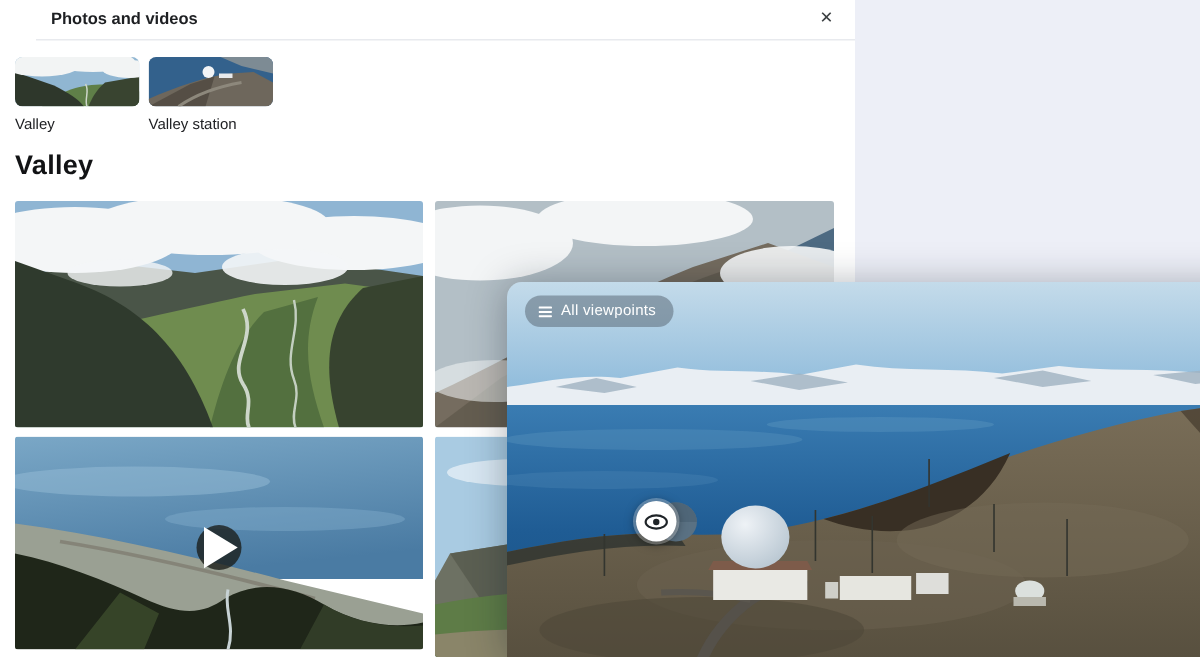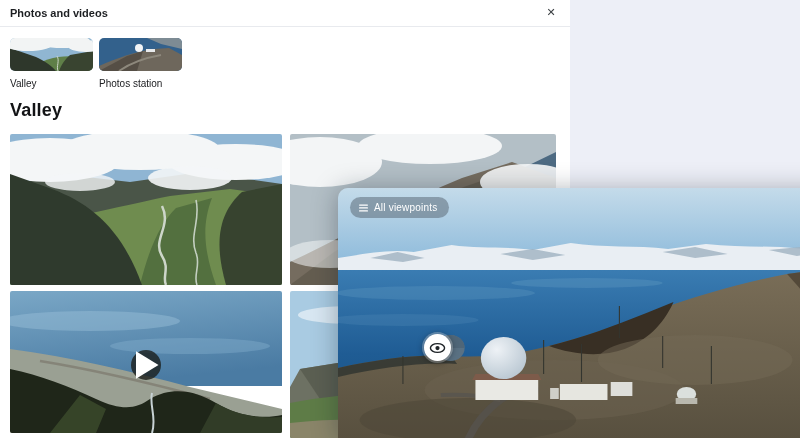--- a/index.html
+++ b/index.html
@@ -1,20 +1,20 @@
 <!DOCTYPE html>
 <html><head>
 <meta charset="utf-8">
 <style>
   * { margin:0; padding:0; box-sizing:border-box; }
   html,body { width:800px; height:438px; overflow:hidden;
     font-family:"Liberation Sans", sans-serif; background:#edeff7; position:relative; }
 
   
-  .panel { position:absolute; left:0; top:0; width:570px; height:438px; background:#ffffff; }
+  .panel { position:absolute; left:0; top:0; width:570px; height:438px; background:#ffffff;padding-left:24px; }
   .panel-header { position:relative; height:27px; border-bottom:1px solid #e8eaee; }
   .panel-title { position:absolute; left:10px; top:7px; font-size:11px; font-weight:700; color:#1d1f22; }
   .close-btn { position:absolute; right:10px; top:3px; width:18px; height:18px; border:none;
     background:transparent; font-size:11px; line-height:18px; color:#3c4043; cursor:pointer; }
 
   .thumbs { position:absolute; left:10px; top:38px; display:flex; gap:6px; }
   .thumb { width:83px; cursor:pointer; }
   .thumb-img { width:83px; height:33px; border-radius:5px; overflow:hidden; }
   .thumb-img svg { display:block; width:100%; height:100%; }
   .thumb-label { margin-top:7px; font-size:10px; color:#202124; }
@@ -81,21 +81,21 @@
         <svg viewBox="0 0 83 33" preserveAspectRatio="none">
           <rect width="83" height="33" fill="#33618c"></rect>
           <path d="M48,0 L83,0 L83,11 L62,6 Z" fill="#7d8b94"></path>
           <path d="M0,33 L0,28 C18,20 38,13 55,11 L70,10 L83,17 L83,33 Z" fill="#6e675c"></path>
           <path d="M0,33 L28,18 L44,13 L38,33 Z" fill="#4a453c" opacity="0.7"></path>
           <path d="M20,33 C30,26 45,20 62,17" stroke="#8d887c" stroke-width="2" fill="none"></path>
           <circle cx="40" cy="10" r="4" fill="#f2f4f6"></circle>
           <rect x="47" y="11" width="9" height="3" fill="#e8eaec"></rect>
         </svg>
       </div>
-      <div class="thumb-label">Photos station</div>
+      <div class="thumb-label">Valley station</div>
     </div>
 
 
   </div>
 
   <div class="section-heading">Valley</div>
 
   <div class="photo" id="photo-1">
     <svg viewBox="0 0 272 151" preserveAspectRatio="none">
       <rect width="272" height="151" fill="#8fb5d3"></rect>

